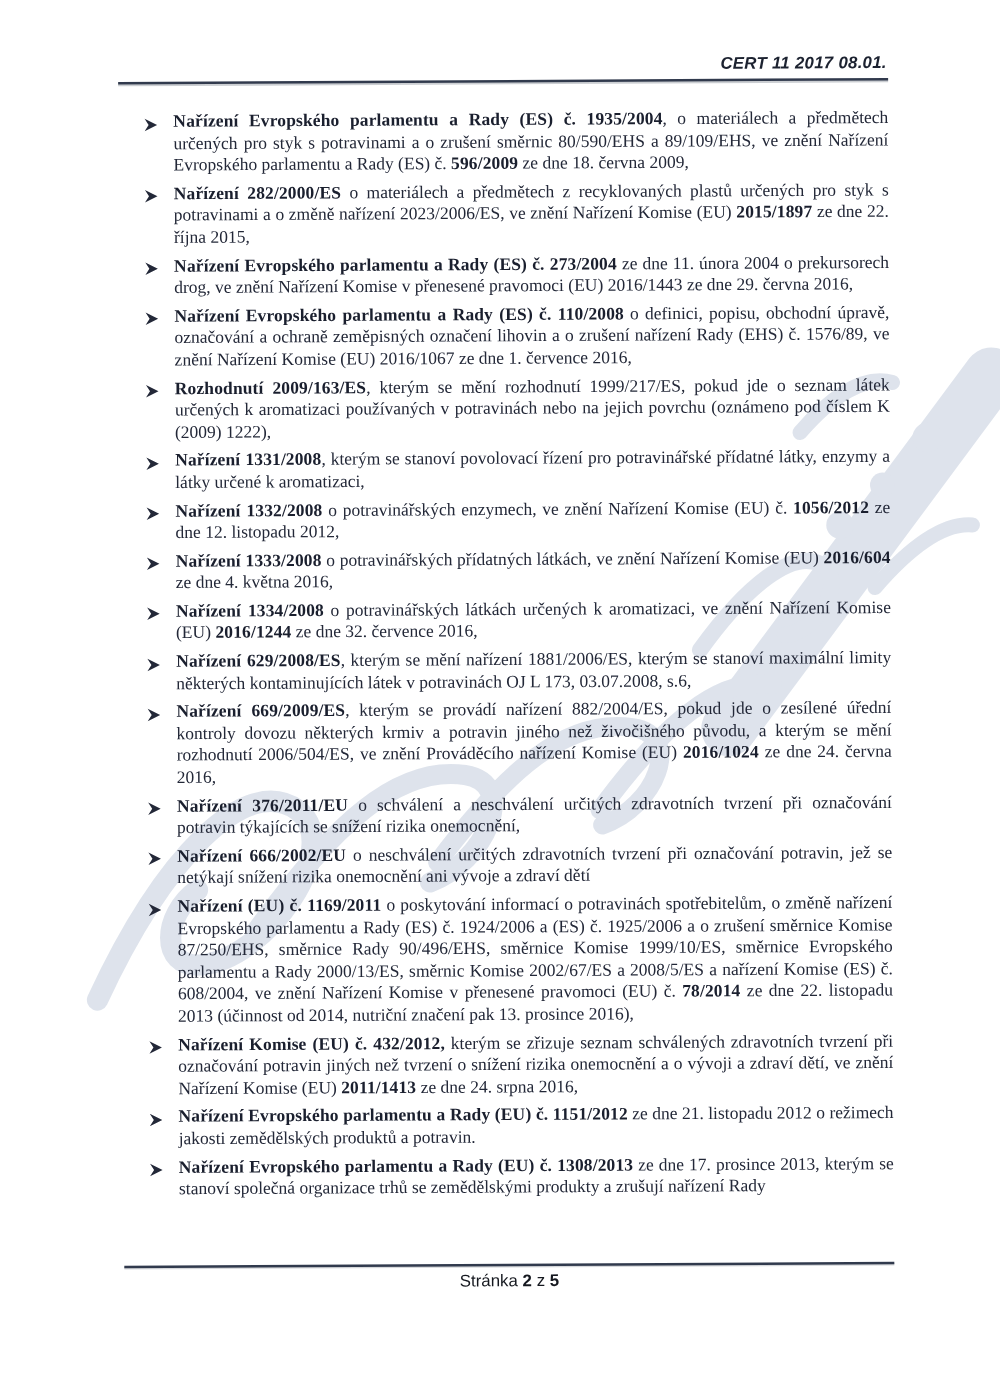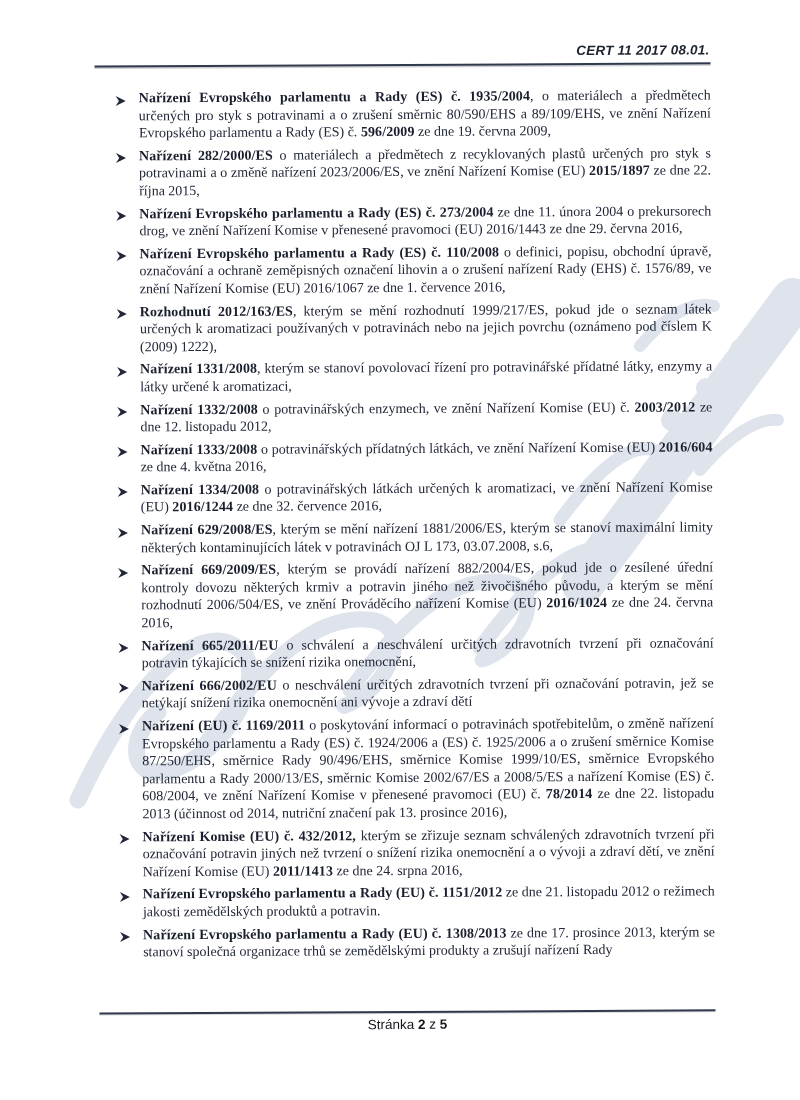--- a/index.html
+++ b/index.html
@@ -90,54 +90,54 @@
   <div class="content">
 
     <div class="header-text">
       <span>CERT 11 2017 08.01.</span>
     </div>
     <div class="header-rule"></div>
 
     <div class="reg-list" id="reg-list">
         <div class="item"><span class="bullet"><svg width="12" height="11" viewBox="0 0 12 11">
               <path d="M1 0.5 L11 5.5 L1 10.5 L4.2 5.5 Z" fill="#232838"></path>
-            </svg></span><b>Nařízení Evropského parlamentu a Rady (ES) č. 1935/2004</b><span>, o materiálech a předmětech určených pro styk s potravinami a o zrušení směrnic 80/590/EHS a 89/109/EHS, ve znění Nařízení Evropského parlamentu a Rady (ES) č. </span><b>596/2009</b><span> ze dne 19. června 2009,</span></div>
+            </svg></span><b>Nařízení Evropského parlamentu a Rady (ES) č. 1935/2004</b><span>, o materiálech a předmětech určených pro styk s potravinami a o zrušení směrnic 80/590/EHS a 89/109/EHS, ve znění Nařízení Evropského parlamentu a Rady (ES) č. </span><b>596/2009</b><span> ze dne 18. června 2009,</span></div>
         <div class="item"><span class="bullet"><svg width="12" height="11" viewBox="0 0 12 11">
               <path d="M1 0.5 L11 5.5 L1 10.5 L4.2 5.5 Z" fill="#232838"></path>
             </svg></span><b>Nařízení 282/2000/ES</b><span> o materiálech a předmětech z recyklovaných plastů určených pro styk s potravinami a o změně nařízení 2023/2006/ES, ve znění Nařízení Komise (EU) </span><b>2015/1897</b><span> ze dne 22. října 2015,</span></div>
         <div class="item"><span class="bullet"><svg width="12" height="11" viewBox="0 0 12 11">
               <path d="M1 0.5 L11 5.5 L1 10.5 L4.2 5.5 Z" fill="#232838"></path>
             </svg></span><b>Nařízení Evropského parlamentu a Rady (ES) č. 273/2004</b><span> ze dne 11. února 2004 o prekursorech drog, ve znění Nařízení Komise v přenesené pravomoci (EU) 2016/1443 ze dne 29. června 2016,</span></div>
         <div class="item"><span class="bullet"><svg width="12" height="11" viewBox="0 0 12 11">
               <path d="M1 0.5 L11 5.5 L1 10.5 L4.2 5.5 Z" fill="#232838"></path>
             </svg></span><b>Nařízení Evropského parlamentu a Rady (ES) č. 110/2008</b><span> o definici, popisu, obchodní úpravě, označování a ochraně zeměpisných označení lihovin a o zrušení nařízení Rady (EHS) č. 1576/89, ve znění Nařízení Komise (EU) 2016/1067 ze dne 1. července 2016,</span></div>
         <div class="item"><span class="bullet"><svg width="12" height="11" viewBox="0 0 12 11">
               <path d="M1 0.5 L11 5.5 L1 10.5 L4.2 5.5 Z" fill="#232838"></path>
-            </svg></span><b>Rozhodnutí 2012/163/ES</b><span>, kterým se mění rozhodnutí 1999/217/ES, pokud jde o seznam látek určených k aromatizaci používaných v potravinách nebo na jejich povrchu (oznámeno pod číslem K (2009) 1222),</span></div>
+            </svg></span><b>Rozhodnutí 2009/163/ES</b><span>, kterým se mění rozhodnutí 1999/217/ES, pokud jde o seznam látek určených k aromatizaci používaných v potravinách nebo na jejich povrchu (oznámeno pod číslem K (2009) 1222),</span></div>
         <div class="item"><span class="bullet"><svg width="12" height="11" viewBox="0 0 12 11">
               <path d="M1 0.5 L11 5.5 L1 10.5 L4.2 5.5 Z" fill="#232838"></path>
             </svg></span><b>Nařízení 1331/2008</b><span>, kterým se stanoví povolovací řízení pro potravinářské přídatné látky, enzymy a látky určené k aromatizaci,</span></div>
         <div class="item"><span class="bullet"><svg width="12" height="11" viewBox="0 0 12 11">
               <path d="M1 0.5 L11 5.5 L1 10.5 L4.2 5.5 Z" fill="#232838"></path>
-            </svg></span><b>Nařízení 1332/2008</b><span> o potravinářských enzymech, ve znění Nařízení Komise (EU) č. </span><b>2003/2012</b><span> ze dne 12. listopadu 2012,</span></div>
+            </svg></span><b>Nařízení 1332/2008</b><span> o potravinářských enzymech, ve znění Nařízení Komise (EU) č. </span><b>1056/2012</b><span> ze dne 12. listopadu 2012,</span></div>
         <div class="item"><span class="bullet"><svg width="12" height="11" viewBox="0 0 12 11">
               <path d="M1 0.5 L11 5.5 L1 10.5 L4.2 5.5 Z" fill="#232838"></path>
             </svg></span><b>Nařízení 1333/2008</b><span> o potravinářských přídatných látkách, ve znění Nařízení Komise (EU) </span><b>2016/604</b><span> ze dne 4. května 2016,</span></div>
         <div class="item"><span class="bullet"><svg width="12" height="11" viewBox="0 0 12 11">
               <path d="M1 0.5 L11 5.5 L1 10.5 L4.2 5.5 Z" fill="#232838"></path>
             </svg></span><b>Nařízení 1334/2008</b><span> o potravinářských látkách určených k aromatizaci, ve znění Nařízení Komise (EU) </span><b>2016/1244</b><span> ze dne 32. července 2016,</span></div>
         <div class="item"><span class="bullet"><svg width="12" height="11" viewBox="0 0 12 11">
               <path d="M1 0.5 L11 5.5 L1 10.5 L4.2 5.5 Z" fill="#232838"></path>
             </svg></span><b>Nařízení 629/2008/ES</b><span>, kterým se mění nařízení 1881/2006/ES, kterým se stanoví maximální limity některých kontaminujících látek v potravinách OJ L 173, 03.07.2008, s.6,</span></div>
         <div class="item"><span class="bullet"><svg width="12" height="11" viewBox="0 0 12 11">
               <path d="M1 0.5 L11 5.5 L1 10.5 L4.2 5.5 Z" fill="#232838"></path>
             </svg></span><b>Nařízení 669/2009/ES</b><span>, kterým se provádí nařízení 882/2004/ES, pokud jde o zesílené úřední kontroly dovozu některých krmiv a potravin jiného než živočišného původu, a kterým se mění rozhodnutí 2006/504/ES, ve znění Prováděcího nařízení Komise (EU) </span><b>2016/1024</b><span> ze dne 24. června 2016,</span></div>
         <div class="item"><span class="bullet"><svg width="12" height="11" viewBox="0 0 12 11">
               <path d="M1 0.5 L11 5.5 L1 10.5 L4.2 5.5 Z" fill="#232838"></path>
-            </svg></span><b>Nařízení 665/2011/EU</b><span> o schválení a neschválení určitých zdravotních tvrzení při označování potravin týkajících se snížení rizika onemocnění,</span></div>
+            </svg></span><b>Nařízení 376/2011/EU</b><span> o schválení a neschválení určitých zdravotních tvrzení při označování potravin týkajících se snížení rizika onemocnění,</span></div>
         <div class="item"><span class="bullet"><svg width="12" height="11" viewBox="0 0 12 11">
               <path d="M1 0.5 L11 5.5 L1 10.5 L4.2 5.5 Z" fill="#232838"></path>
             </svg></span><b>Nařízení 666/2002/EU</b><span> o neschválení určitých zdravotních tvrzení při označování potravin, jež se netýkají snížení rizika onemocnění ani vývoje a zdraví dětí</span></div>
         <div class="item"><span class="bullet"><svg width="12" height="11" viewBox="0 0 12 11">
               <path d="M1 0.5 L11 5.5 L1 10.5 L4.2 5.5 Z" fill="#232838"></path>
             </svg></span><b>Nařízení (EU) č. 1169/2011</b><span> o poskytování informací o potravinách spotřebitelům, o změně nařízení Evropského parlamentu a Rady (ES) č. 1924/2006 a (ES) č. 1925/2006 a o zrušení směrnice Komise 87/250/EHS, směrnice Rady 90/496/EHS, směrnice Komise 1999/10/ES, směrnice Evropského parlamentu a Rady 2000/13/ES, směrnic Komise 2002/67/ES a 2008/5/ES a nařízení Komise (ES) č. 608/2004, ve znění Nařízení Komise v přenesené pravomoci (EU) č. </span><b>78/2014</b><span> ze dne 22. listopadu 2013 (účinnost od 2014, nutriční značení pak 13. prosince 2016),</span></div>
         <div class="item"><span class="bullet"><svg width="12" height="11" viewBox="0 0 12 11">
               <path d="M1 0.5 L11 5.5 L1 10.5 L4.2 5.5 Z" fill="#232838"></path>
             </svg></span><b>Nařízení Komise (EU) č. 432/2012,</b><span> kterým se zřizuje seznam schválených zdravotních tvrzení při označování potravin jiných než tvrzení o snížení rizika onemocnění a o vývoji a zdraví dětí, ve znění Nařízení Komise (EU) </span><b>2011/1413</b><span> ze dne 24. srpna 2016,</span></div>
         <div class="item"><span class="bullet"><svg width="12" height="11" viewBox="0 0 12 11">

